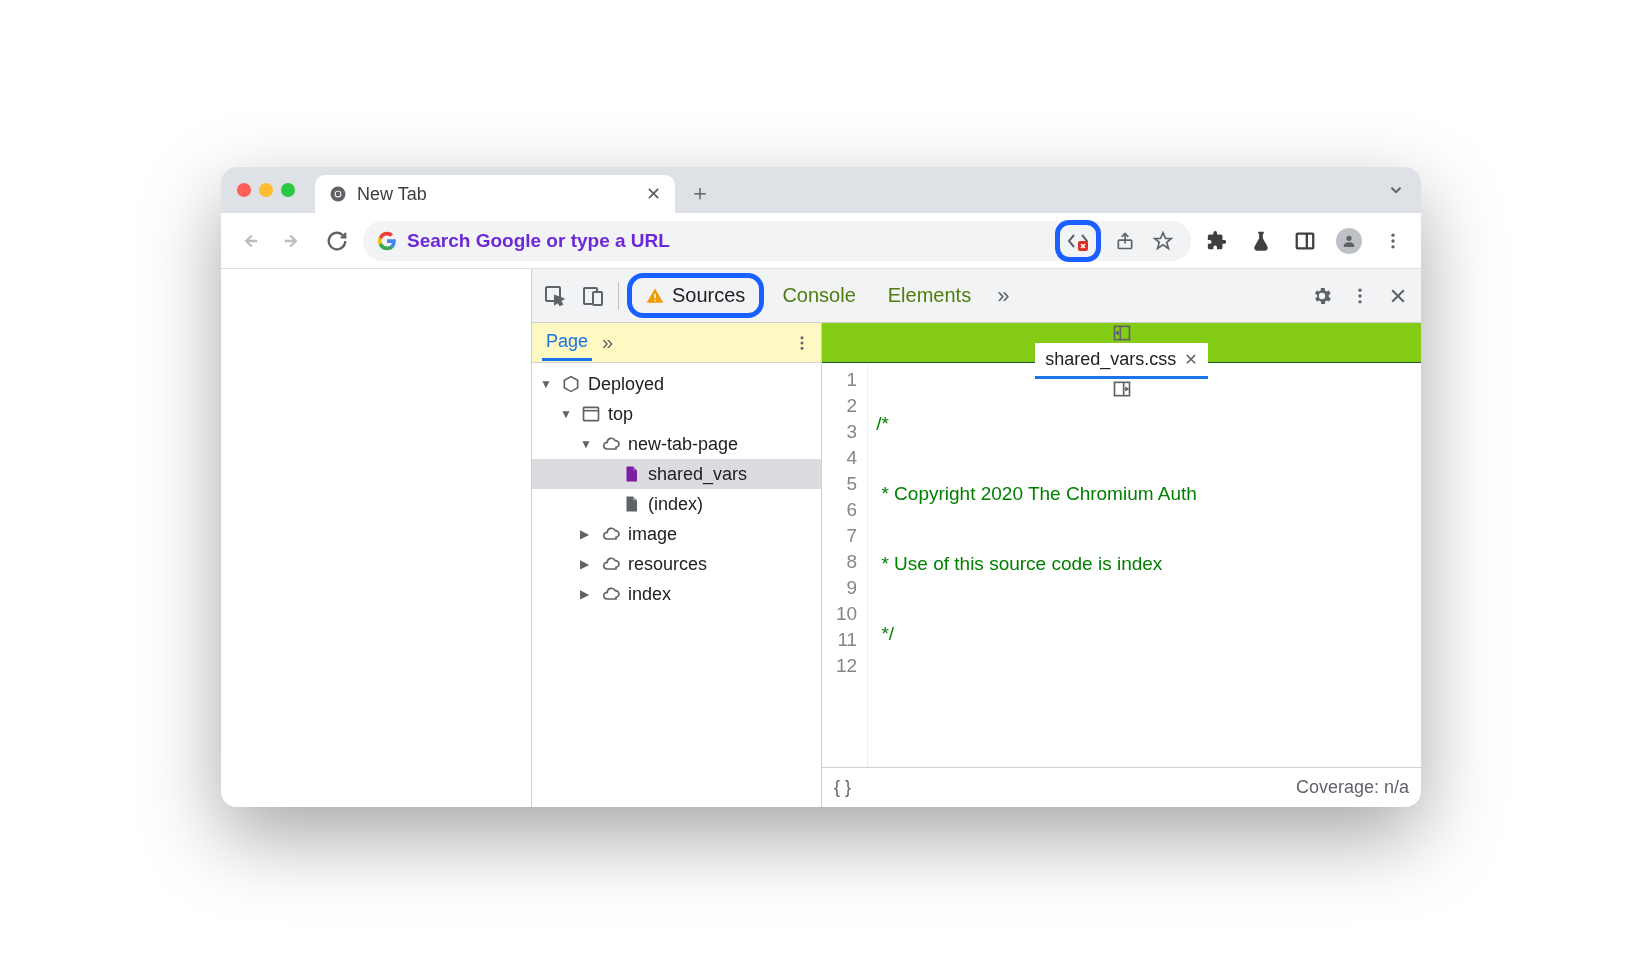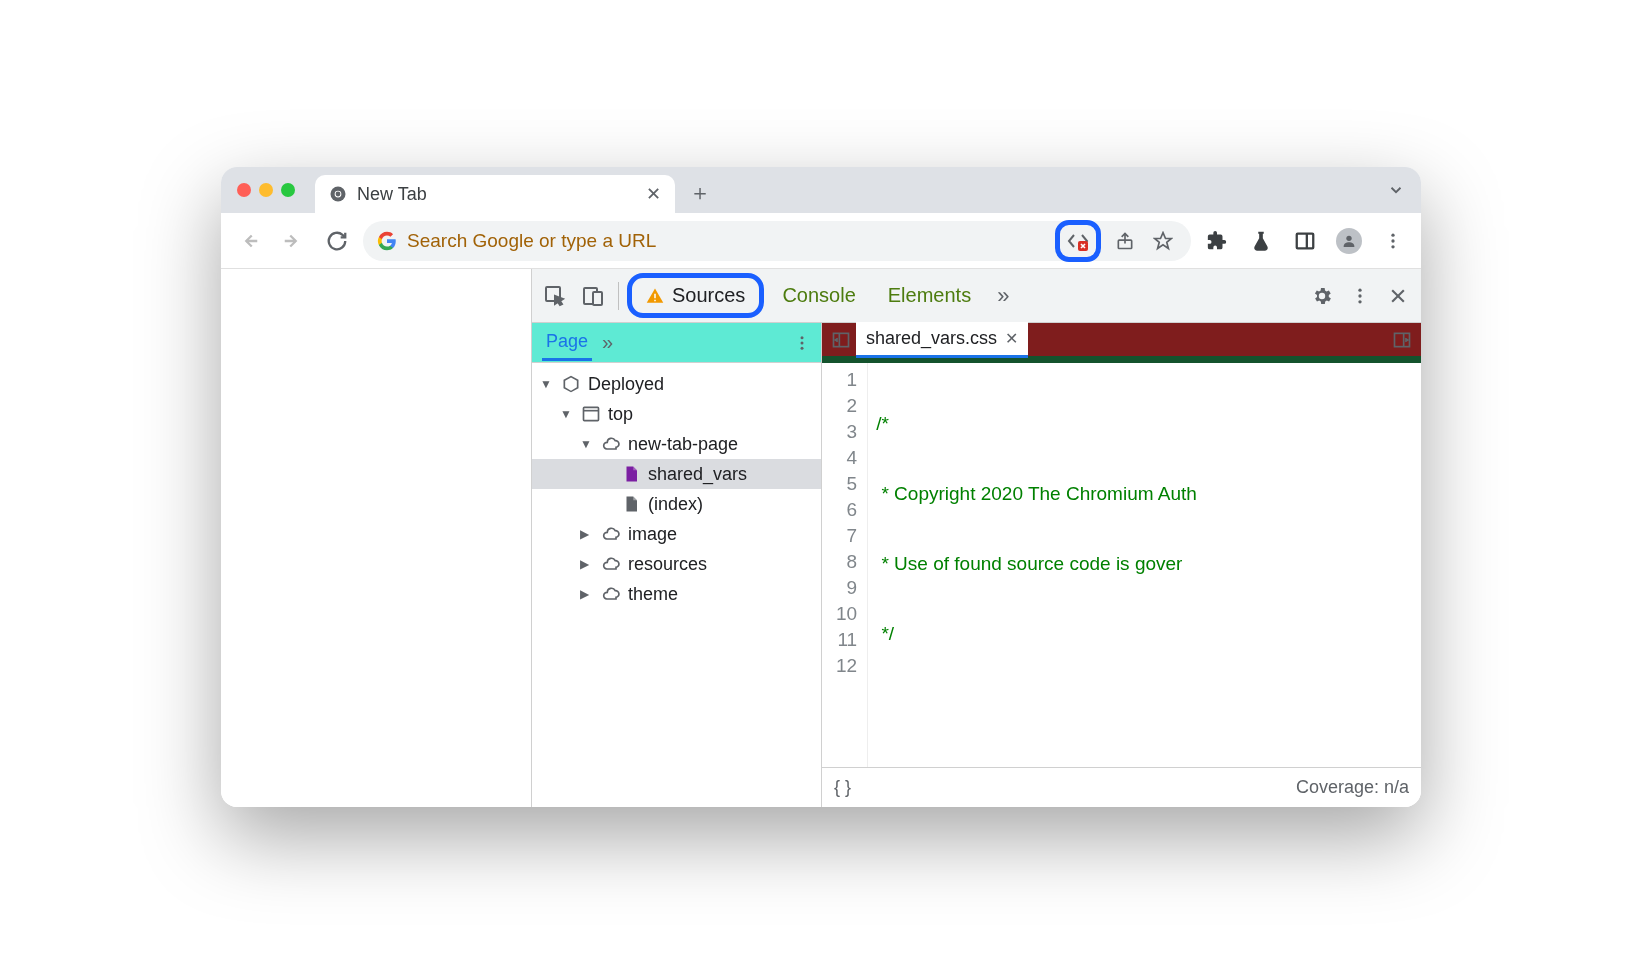--- a/index.html
+++ b/index.html
@@ -16,55 +16,55 @@
 .tab .title { font-size: 18px; color: #3c4043; flex: 1; }
 .tab .close { font-size: 18px; color: #5f6368; }
 .newtab { width: 34px; height: 34px; display: flex; align-items: center; justify-content: center; color: #5f6368; font-size: 22px; margin-top: 6px; }
 .titlebar-spacer { flex: 1; }
 .chev { color: #5f6368; font-size: 20px; }
 .toolbar { height: 56px; background: #fff; display: flex; align-items: center; padding: 0 10px; gap: 8px; border-bottom: 1px solid #e0e0e0; }
 .navbtn { width: 36px; height: 36px; display: flex; align-items: center; justify-content: center; color: #bdbdbd; }
 .navbtn.active { color: #5f6368; }
 .omnibox { flex: 1; height: 40px; background: #f1f3f4; border-radius: 20px; display: flex; align-items: center; padding: 0 14px; gap: 10px; }
 .omnibox .g { width: 20px; height: 20px; }
-.omnibox .ph { font-size: 19px; color: #a16207; }
+.omnibox .ph { font-size: 19px; color: #6d28d9; font-weight: bold; }
 .omnibox-spacer { flex: 1; }
 .omni-icon { width: 28px; height: 28px; display: flex; align-items: center; justify-content: center; color: #5f6368; position: relative; }
 .highlight-ring { border: 5px solid #1a5fff; border-radius: 14px; padding: 2px 4px; display: inline-flex; align-items: center; justify-content: center; }
 .tb-icon { width: 36px; height: 36px; display: flex; align-items: center; justify-content: center; color: #5f6368; }
 .content { flex: 1; display: flex; min-height: 0; }
 .page-left { width: 310px; background: #fff; }
 .devtools { flex: 1; display: flex; flex-direction: column; border-left: 1px solid #d0d0d0; min-width: 0; }
 .dt-tabbar { height: 54px; background: #f1f3f4; display: flex; align-items: center; padding: 16px 6px; gap: 4px; border-bottom: 1px solid #d0d0d0; }
 .dt-tool { width: 34px; height: 34px; display: flex; align-items: center; justify-content: center; color: #5f6368; }
 .dt-sep { width: 1px; height: 28px; background: #c0c0c0; margin: 0 4px; }
 .dt-tab { padding: 8px 14px; font-size: 20px; color: #4d7c0f; display: flex; align-items: center; gap: 8px; cursor: pointer; }
 .dt-tab.active { color: #202124; }
 .dt-tab.boxed { border: 5px solid #1a5fff; border-radius: 16px; padding: 6px 14px; }
 .dt-more { font-size: 22px; color: #5f6368; padding: 0 8px; }
 .dt-spacer { flex: 1; }
 .dt-body { flex: 1; display: flex; min-height: 0; }
 .sidebar { width: 290px; display: flex; flex-direction: column; border-right: 1px solid #d0d0d0; }
-.side-header { height: 40px; background: #5eead4; display: flex; align-items: center; padding: 0 10px; border-bottom: 1px solid #d0d0d0; }
+.side-header { height: 40px; background: #fef9c3; display: flex; align-items: center; padding: 0 10px; border-bottom: 1px solid #d0d0d0; }
 .side-tab { font-size: 18px; color: #1a73e8; border-bottom: 3px solid #1a73e8; padding: 6px 4px; }
 .side-more { margin-left: 10px; color: #5f6368; font-size: 20px; }
 .side-hspacer { flex: 1; }
 .side-menu { color: #5f6368; font-size: 20px; }
 .tree { flex: 1; overflow: auto; font-size: 18px; color: #202124; padding-top: 6px; }
 .tree-row { display: flex; align-items: center; gap: 6px; padding: 4px 8px; white-space: nowrap; }
 .tree-row.selected { background: #dadce0; }
 .tree-row .arrow { width: 14px; color: #5f6368; font-size: 12px; }
 .tree-row .ticon { width: 22px; height: 22px; display: flex; align-items: center; justify-content: center; }
 .indent-0 { padding-left: 8px; }
 .indent-1 { padding-left: 28px; }
 .indent-2 { padding-left: 48px; }
 .indent-3 { padding-left: 68px; }
 .indent-2b { padding-left: 48px; }
 .editor-wrap { flex: 1; display: flex; flex-direction: column; min-width: 0; }
-.editor-tabs { height: 40px; background: #7f1d1d; display: flex; align-items: center; border-bottom: 7px solid #14532d; padding: 0 4px; }
+.editor-tabs { height: 40px; background: #84cc16; display: flex; align-items: center; border-bottom: 1px solid #14532d; padding: 0 4px; flex-direction: column; }
 .etab-tool { width: 30px; height: 30px; display: flex; align-items: center; justify-content: center; color: #5f6368; }
 .etab { display: flex; align-items: center; gap: 8px; padding: 6px 10px; font-size: 18px; color: #202124; border-bottom: 3px solid #1a73e8; background: #fff; }
 .etab .ex { color: #5f6368; font-size: 16px; }
 .etab-spacer { flex: 1; }
 .editor { flex: 1; display: flex; font-family: Menlo, Consolas, monospace; font-size: 19px; overflow: hidden; min-height: 0; }
 .gutter { background: #fff; color: #80868b; text-align: right; padding: 4px 10px 4px 14px; border-right: 1px solid #eee; }
 .gutter div { line-height: 26px; }
 .code { flex: 1; padding: 4px 8px; white-space: pre; overflow: hidden; }
 .code div { line-height: 26px; }
 .c-comment { color: #008000; }
@@ -327,21 +327,21 @@
                 </span>
               <span>resources</span>
             </div>
             <div class="tree-row indent-2b">
               <span class="arrow">▶</span>
               <span class="ticon">
                   <svg width="20" height="20" viewBox="0 0 24 24" fill="none" stroke="#5f6368" stroke-width="2">
                     <path d="M18 18H7a4 4 0 1 1 .5-8A5 5 0 0 1 17 8a4 4 0 0 1 1 8z"></path>
                   </svg>
                 </span>
-              <span>theme</span>
+              <span>index</span>
             </div>
           </div>
         </div>
 
         <div class="editor-wrap">
           <div class="editor-tabs">
             <div class="etab-tool">
               <svg width="20" height="20" viewBox="0 0 24 24" fill="none" stroke="#5f6368" stroke-width="2">
                   <rect x="3" y="4" width="18" height="16"></rect>
                   <line x1="10" y1="4" x2="10" y2="20"></line>
@@ -372,21 +372,21 @@
                 <div>7</div>
                 <div>8</div>
                 <div>9</div>
                 <div>10</div>
                 <div>11</div>
                 <div>12</div>
             </div>
             <div class="code">
               <div class="c-comment">/*</div>
               <div class="c-comment"> * Copyright 2020 The Chromium Auth</div>
-              <div class="c-comment"> * Use of found source code is gover</div>
+              <div class="c-comment"> * Use of this source code is index</div>
               <div class="c-comment"> */</div>
               <div></div>
               
               
               
               
               
               
             </div>
           </div>

